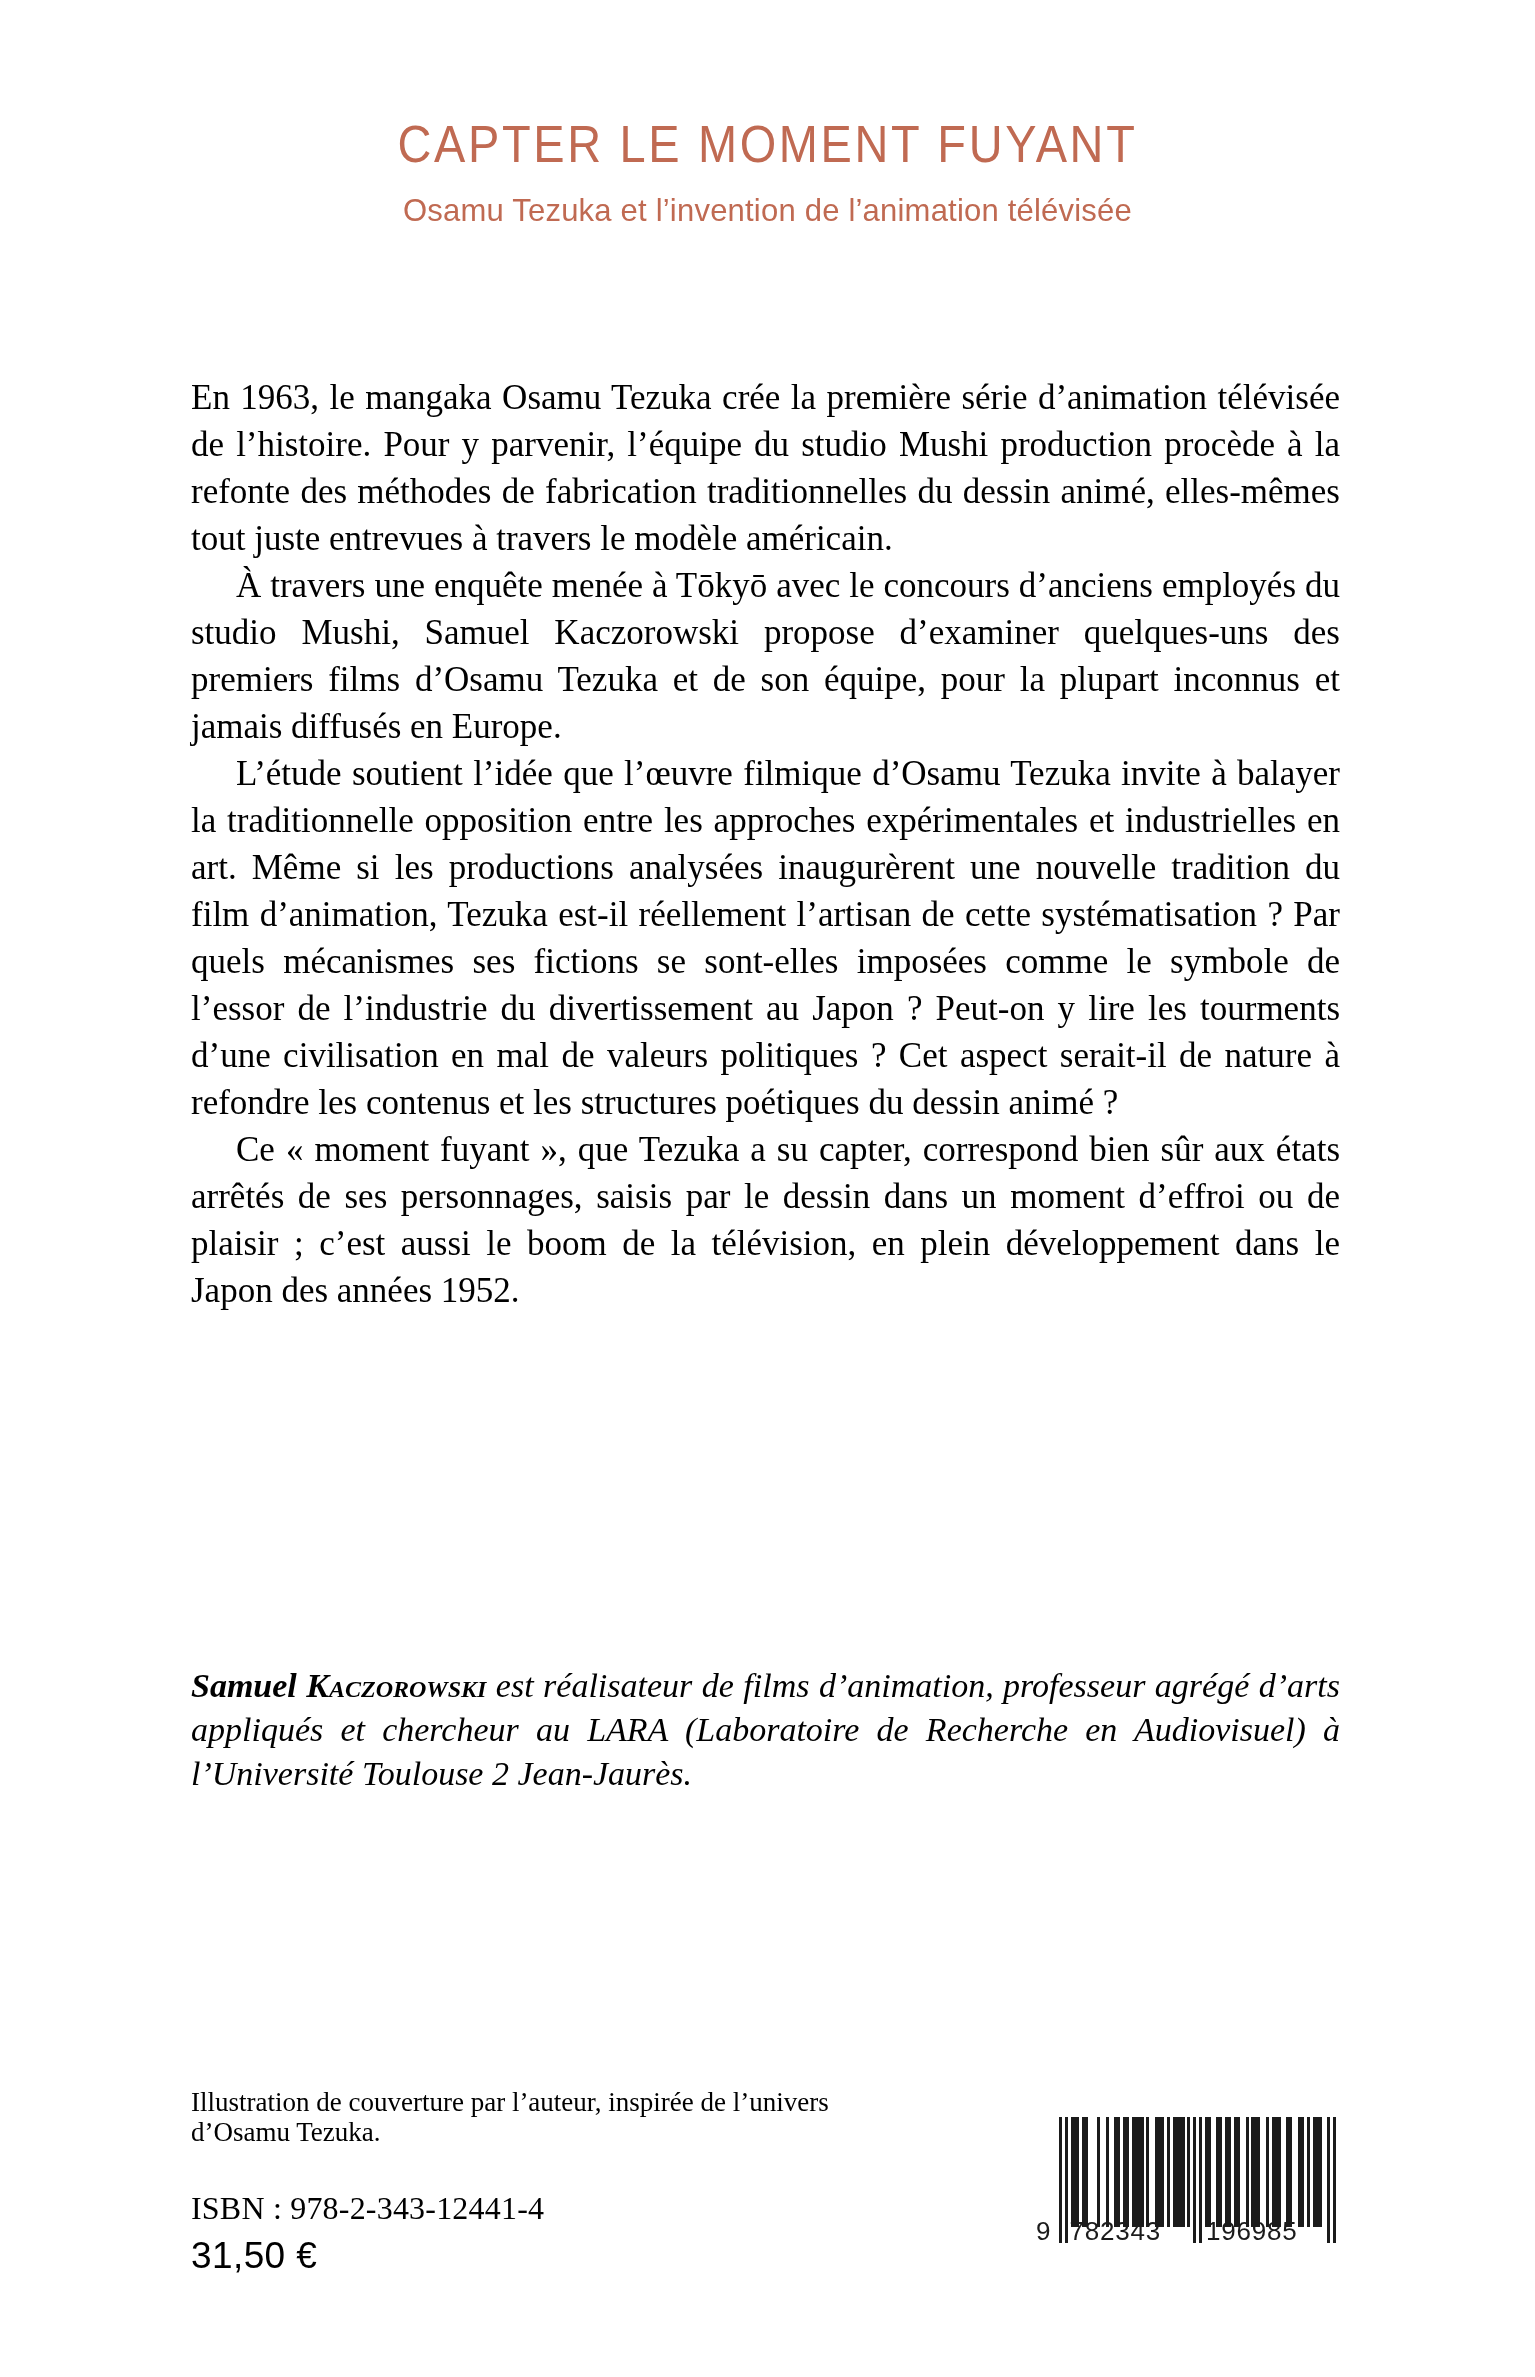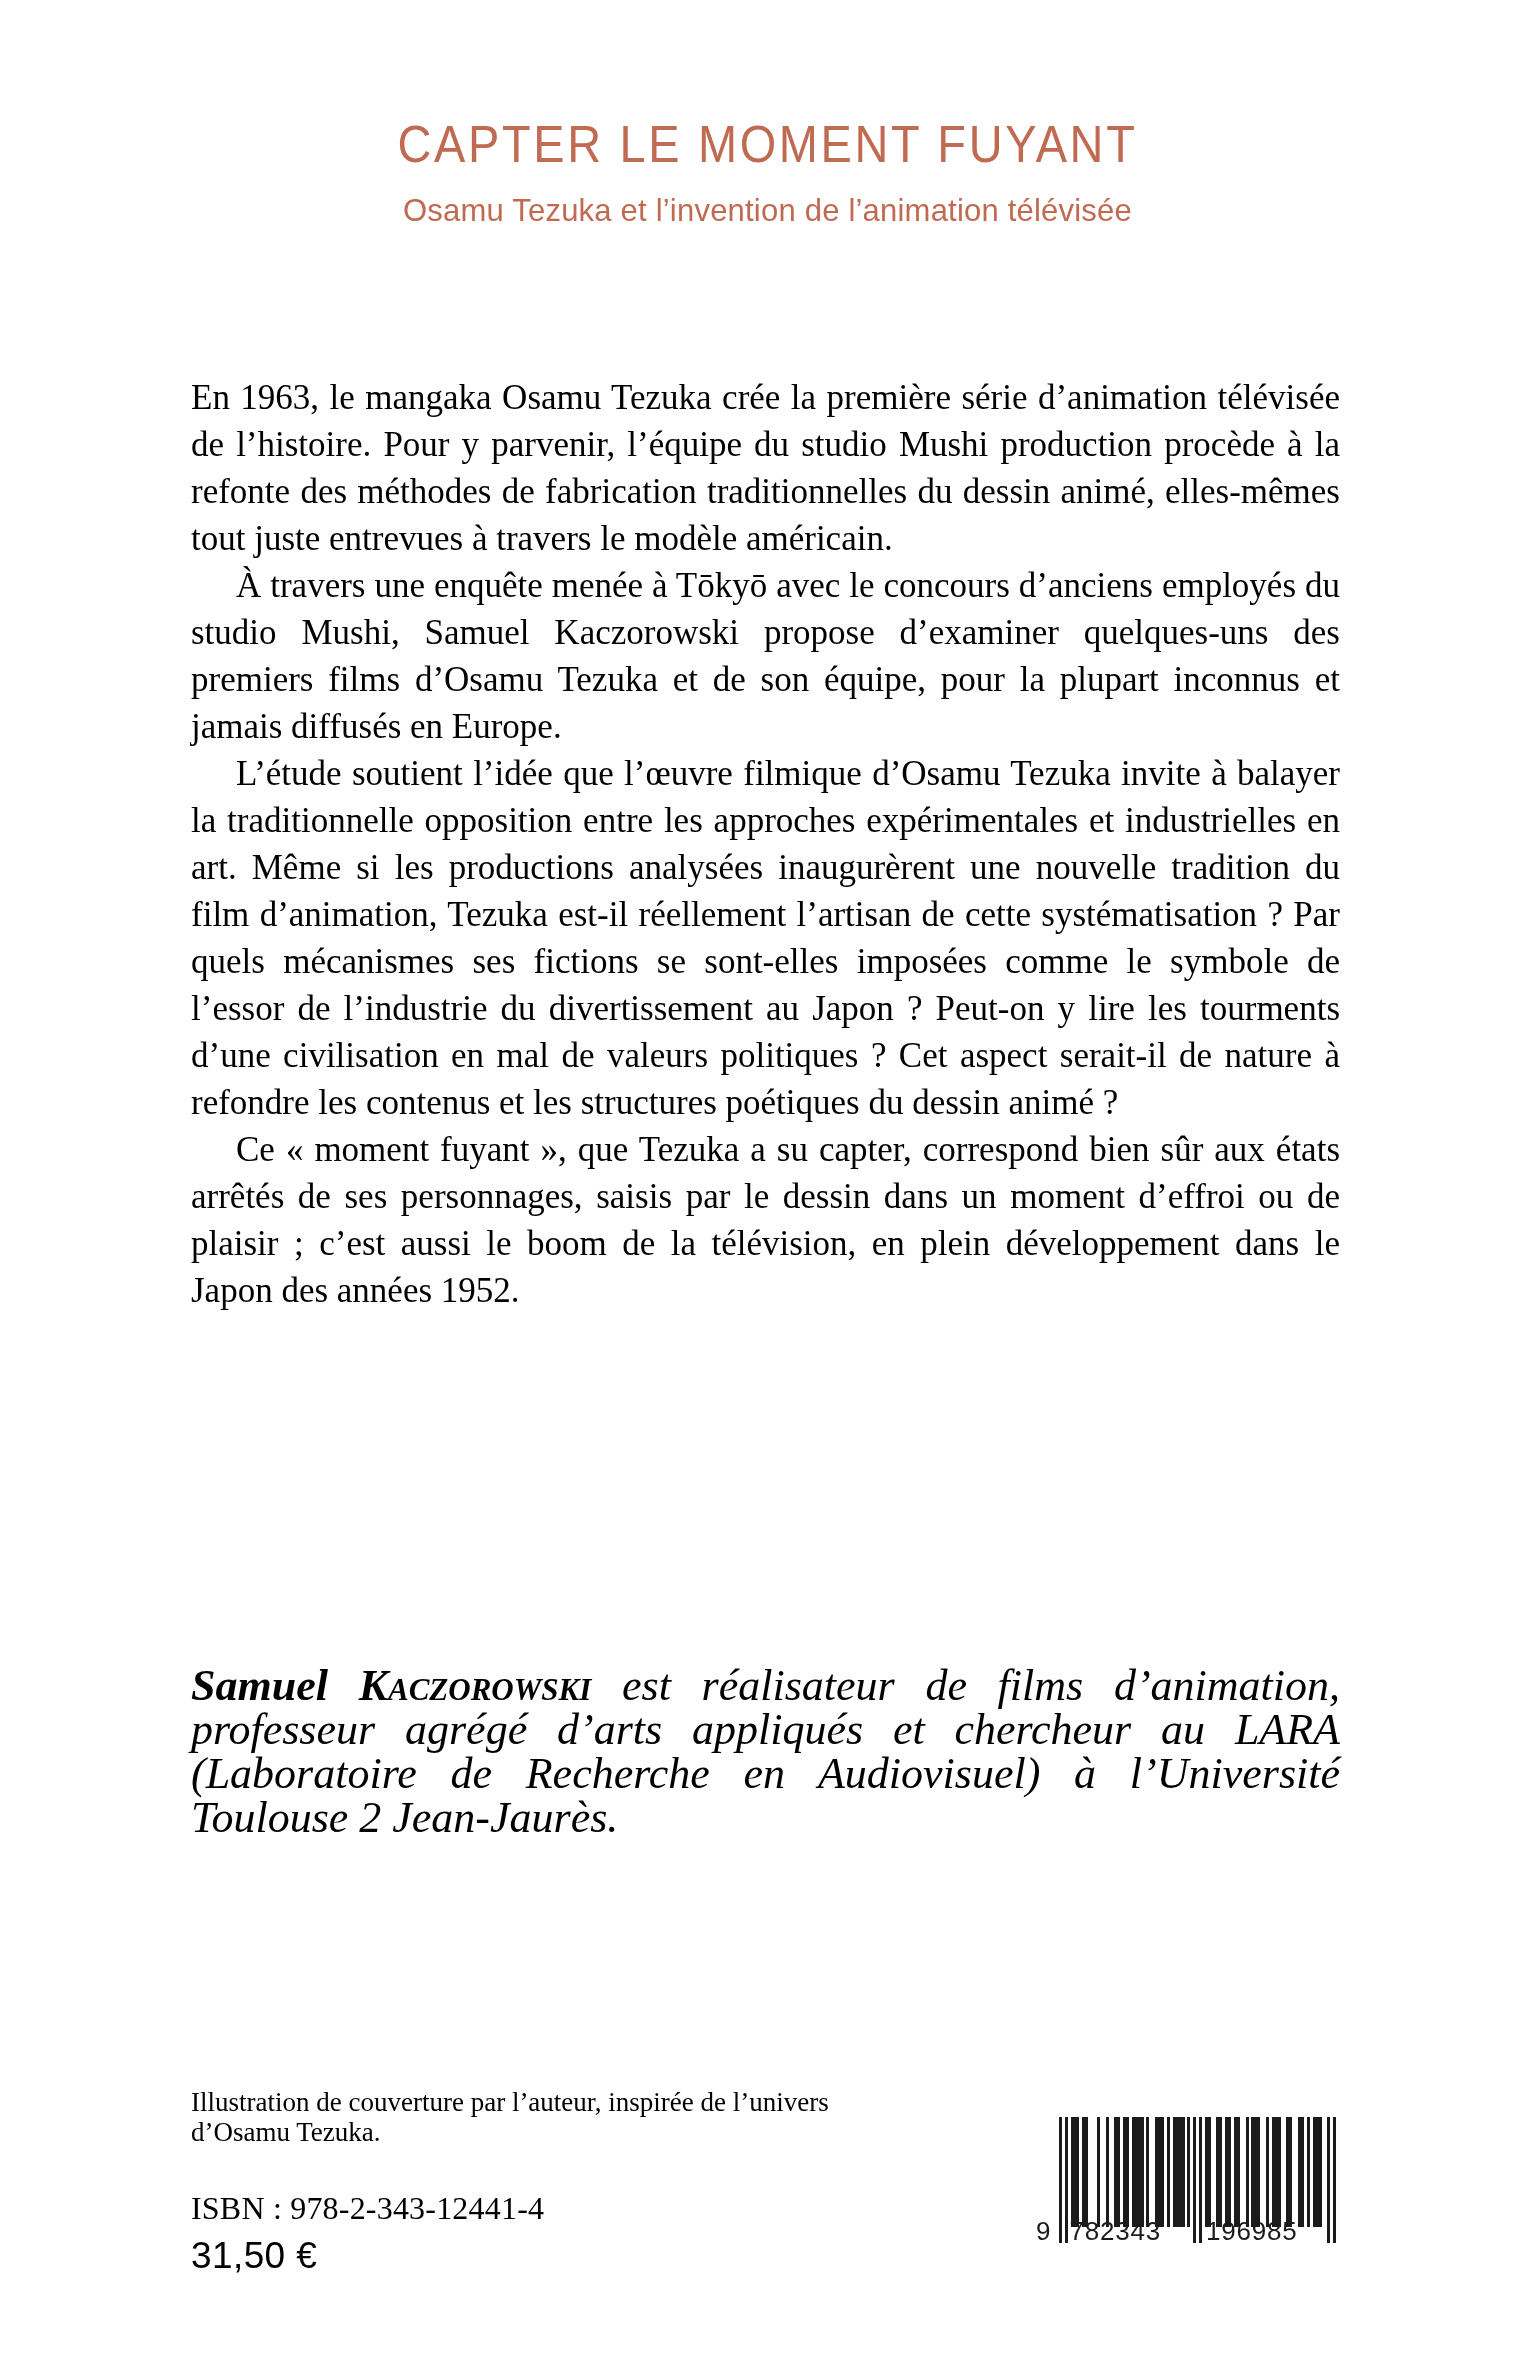--- a/index.html
+++ b/index.html
@@ -76,21 +76,21 @@
   p.para.first { text-indent: 0; }
   p.para + p.para { margin-top: 0px; }
 
   .bio {
     position: absolute;
     left: 191px;
     top: 1664px;
     width: 1149px;
     font-family: "Liberation Serif", serif;
     font-style: italic;
-    font-size: 44px;
+    font-size: 34px;
     line-height: 44px;
     text-align: justify;
   }
   .bio b {
     font-weight: 700;
     font-style: italic;
   }
   .smallcaps {
     font-variant: small-caps;
     font-weight: 700;

